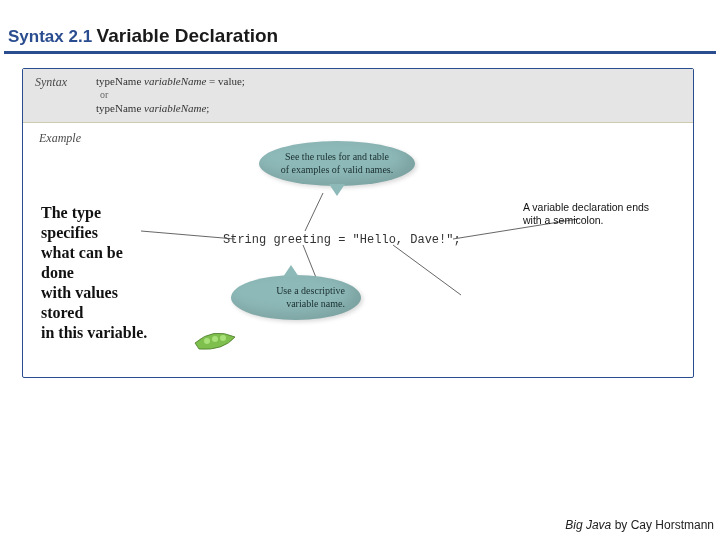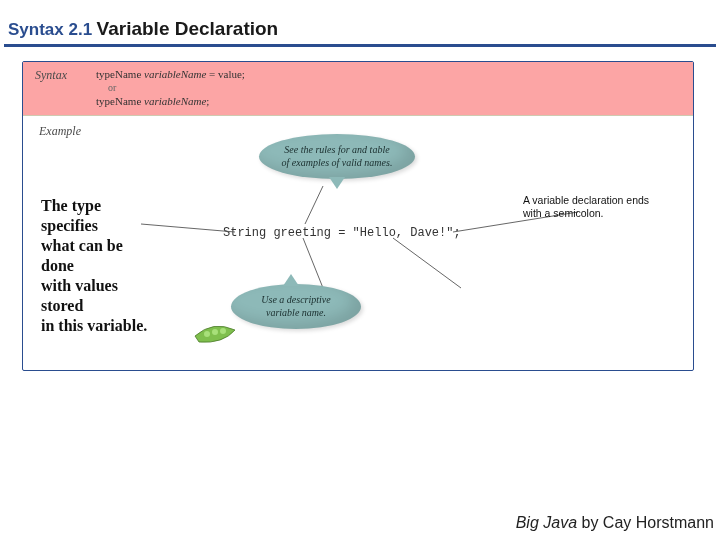--- a/index.html
+++ b/index.html
@@ -5,21 +5,22 @@
   * { margin: 0; padding: 0; box-sizing: border-box; }
   body {
     width: 720px;
     height: 540px;
     background: #fff;
     font-family: Arial, Helvetica, sans-serif;
     position: relative;
     overflow: hidden;
   }
   .title-bar {
-    padding: 18px 8px 4px 8px;
+    padding: 6px 8px 4px 8px;
+    margin-top: 19px;
   }
   .title-bar .prefix {
     color: #2a4d8f;
     font-weight: bold;
     font-size: 17px;
   }
   .title-bar .main {
     color: #1a1a1a;
     font-weight: bold;
     font-size: 19px;
@@ -32,21 +33,21 @@
   .figure {
     position: relative;
     margin: 0 22px;
     width: 672px;
     height: 310px;
     border: 1px solid #2a4d8f;
     border-radius: 2px;
     background: #fff;
   }
   .syntax-box {
-    background: #fca5a5;
+    background: #e5e5e5;
     border-bottom: 1px solid #cfcab0;
     padding: 6px 24px 8px 12px;
     font-size: 11px;
   }
   .syntax-label, .example-label {
     font-style: italic;
     font-family: Georgia, 'Times New Roman', serif;
     color: #4a4a4a;
     font-size: 12px;
     display: inline-block;
@@ -54,21 +55,21 @@
     vertical-align: top;
   }
   .syntax-lines {
     display: inline-block;
     font-family: Georgia, 'Times New Roman', serif;
     font-size: 11px;
     color: #333;
   }
   .syntax-lines .tn { font-style: normal; }
   .syntax-lines .vn { font-style: italic; }
-  .syntax-lines .or { font-size: 10px; color:#666; display:block; margin:2px 12px; }
+  .syntax-lines .or { font-size: 10px; color:#666; display:block; margin:2px 4px; }
   .example-area {
     position: relative;
     height: 248px;
   }
   .example-label-wrap {
     position: absolute;
     top: 8px; left: 16px;
   }
   .note {
     position: absolute;
@@ -87,21 +88,20 @@
     position: absolute;
     background: #8db9b8;
     color: #1a2e2e;
     border-radius: 50% / 50%;
     padding: 10px 16px;
     font-family: "Comic Sans MS", "Segoe Script", cursive;
     font-size: 10px;
     line-height: 1.25;
     text-align: center;
     box-shadow: inset -8px -6px 14px rgba(0,0,0,0.12), 2px 2px 4px rgba(0,0,0,0.15);
-    font-style: italic;
   }
   .bubble::after {
     content: "";
     position: absolute;
     width: 0; height: 0;
     border-left: 8px solid transparent;
     border-right: 8px solid transparent;
   }
   .bubble.top::after {
     bottom: -10px;
@@ -128,21 +128,21 @@
   }
   .pea {
     position: absolute;
     width: 44px; height: 22px;
   }
   .footer {
     position: absolute;
     right: 6px;
     bottom: 6px;
     text-align: right;
-    font-size: 16px;
+    font-size: 12px;
     color: #222;
     line-height: 1.3;
   }
   .footer .book { font-style: italic; }
 </style>
 </head>
 <body>
 
 <div class="title-bar">
   <span class="prefix">Syntax 2.1</span>
@@ -179,21 +179,21 @@
         <line x1="555" y1="96" x2="430" y2="116"></line>
       </g>
     </svg>
 
     <div class="note handwritten" style="left:18px; top:80px; width:110px;">The type specifies<br>what can be done<br>with values stored<br>in this variable.</div>
 
     <div class="bubble top" style="left:236px; top:18px; width:156px;">See the rules for and table<br>of examples of valid names.</div>
 
     <div class="note" style="left:500px; top:78px; width:164px;">A variable declaration ends<br>with a semicolon.</div>
 
-    <div class="bubble bottom" style="left:208px; top:168px; width:130px;">Use a descriptive<br>variable name.</div>
+    <div class="bubble bottom" style="left:208px; top:152px; width:130px;text-align:right;">Use a descriptive<br>variable name.</div>
 
 
     <svg class="pea" style="left:170px; top:206px;" viewBox="0 0 44 22">
       <path d="M2 14 Q 20 -2 42 8 Q 30 22 6 20 Z" fill="#7fbf4d" stroke="#4a7a2a" stroke-width="0.8"></path>
       <circle cx="14" cy="12" r="3" fill="#a8e07a"></circle>
       <circle cx="22" cy="10" r="3" fill="#a8e07a"></circle>
       <circle cx="30" cy="9" r="3" fill="#a8e07a"></circle>
     </svg>
   </div>
 </div>

